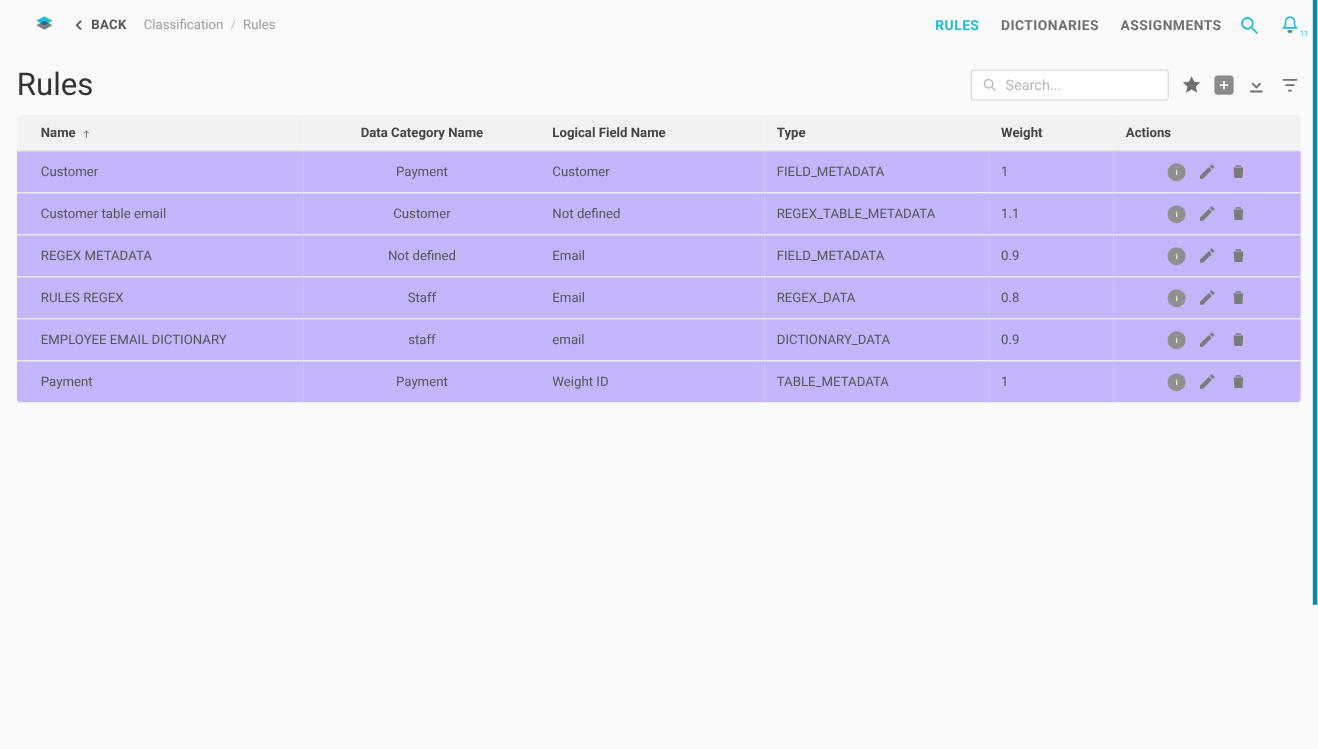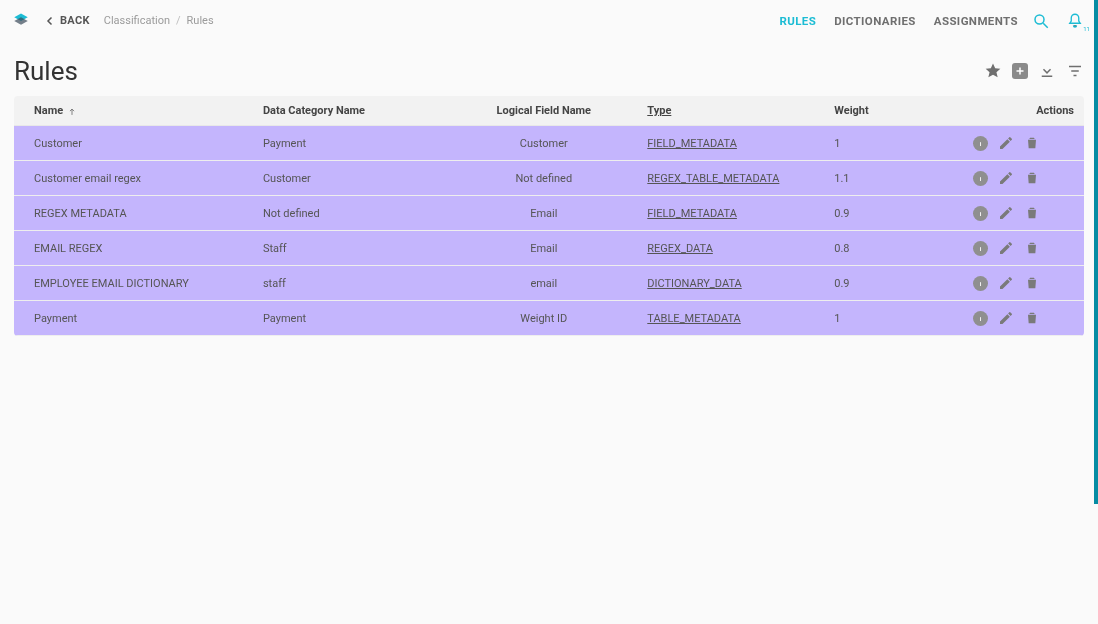--- a/index.html
+++ b/index.html
@@ -1,18 +1,18 @@
 <!DOCTYPE html>
 <html><head>
 <meta charset="utf-8">
 <style>
   *{box-sizing:border-box;margin:0;padding:0;font-family:-apple-system,BlinkMacSystemFont,"Segoe UI",Roboto,Helvetica,Arial,sans-serif;}
   body{background:#fafafa;width:1098px;height:624px;overflow:hidden;position:relative;}
   
-  .topbar{display:flex;align-items:center;height:42px;padding:0 14px 0 12px;border-bottom:1px solid rgba(0,0,0,0);}
+  .topbar{display:flex;align-items:center;height:42px;padding:0 14px 0 12px;border-bottom:1px solid rgba(0,0,0,0);margin-left:16px;}
   .logo{width:18px;height:18px;margin-right:14px;display:flex;align-items:center;justify-content:center;}
   .back{display:flex;align-items:center;cursor:pointer;color:#555;font-size:11px;font-weight:700;letter-spacing:.3px;margin-right:14px;}
   .back .chev{width:12px;height:12px;margin-right:4px;}
   .crumbs{font-size:11px;color:#9b9b9b;display:flex;align-items:center;gap:6px;}
   .crumb-link{color:#9b9b9b;}
   .crumb-sep{color:#bdbdbd;}
   .crumb-current{color:#9b9b9b;}
   .spacer{flex:1;}
   .tabs{display:flex;align-items:center;gap:18px;margin-right:14px;}
   .tab{font-size:11.5px;font-weight:700;letter-spacing:.4px;color:#6f6f6f;cursor:pointer;}
@@ -34,25 +34,25 @@
   .hicon{width:18px;height:18px;cursor:pointer;display:flex;align-items:center;justify-content:center;color:#7a7a7a;}
   .hicon.addbox{background:#8a8a8a;color:#fff;border-radius:3px;width:16px;height:16px;}
   
   .tablewrap{margin:0 14px 0 14px;border-radius:4px;overflow:hidden;}
   table{width:100%;border-collapse:collapse;table-layout:fixed;}
   thead th{background:#f2f2f2;font-size:11px;font-weight:700;color:#444;text-align:left;padding:8px 10px;border-bottom:1px solid #e8e8e8;}
   thead th .sort{display:inline-flex;align-items:flex-end;gap:4px;}
   thead th .sort svg{width:10px;height:10px;color:#6a6a6a;}
   tbody td{font-size:11px;color:#555;padding:9px 10px;border-bottom:1px solid #eee;background:#c4b5fd;}
   .col-name{width:230px;padding-left:20px;}
-  .col-cat{width:190px;}
-  .col-lf{width:180px;text-align:center;}
-  .col-type{width:180px;text-decoration:underline;}
+  .col-cat{width:190px;text-align:center;}
+  .col-lf{width:180px;}
+  .col-type{width:180px;}
   .col-weight{width:100px;text-align:left;padding-right:28px;}
-  .col-actions{width:150px;text-align:right;margin-top:29px;}
+  .col-actions{width:150px;text-align:left;margin-top:29px;}
   .row-actions{display:flex;align-items:center;justify-content:center;gap:10px;}
   .acticon{width:16px;height:16px;cursor:pointer;color:#8a8a8a;display:inline-flex;align-items:center;justify-content:center;}
   .acticon.info{background:#8f8f8f;border-radius:50%;color:#fff;width:15px;height:15px;}
   
   .right-accent{position:absolute;top:0;right:0;width:4px;height:504px;background:#068ca3;}
   svg{pointer-events:none;}
 </style>
 </head>
 <body>
 
@@ -95,20 +95,27 @@
           <path stroke="#1cbcd4" stroke-width="1.8" d="M10 18a2 2 0 004 0"></path>
         </svg>
       <span class="bell-badge">11</span>
     </span>
   </div>
 </div>
 
 <div class="pagehead">
   <div class="pagetitle">Rules</div>
   <div class="head-spacer"></div>
+  <div class="searchbox">
+    <svg viewBox="0 0 24 24">
+        <circle cx="10" cy="10" r="6" fill="none" stroke="currentColor" stroke-width="2"></circle>
+        <line x1="15" y1="15" x2="20" y2="20" stroke="currentColor" stroke-width="2"></line>
+      </svg>
+    <input type="text" placeholder="Search..." style="">
+  </div>
   <div class="headicons">
     <span class="hicon">
       <svg viewBox="0 0 24 24">
           <path fill="#6f6f6f" d="M12 2l2.9 6.3 6.9.6-5.2 4.6 1.6 6.8L12 16.9 5.8 20.3l1.6-6.8L2.2 8.9l6.9-.6L12 2z"></path>
         </svg>
     </span>
     <span class="hicon addbox">
       <svg viewBox="0 0 24 24" width="12" height="12">
           <path stroke="#fff" stroke-width="3" d="M12 5v14M5 12h14"></path>
         </svg>
@@ -166,21 +173,21 @@
               </span>
               <span class="acticon">
                 <svg viewBox="0 0 24 24">
                   <path fill="#7a7a7a" d="M6 7h12l-1 13H7L6 7zm3-3h6l1 2H8l1-2z"></path>
                 </svg>
               </span>
             </div>
           </td>
         </tr>
         <tr>
-          <td class="col-name">Customer email regex</td>
+          <td class="col-name">Customer table email</td>
           <td class="col-cat">Customer</td>
           <td class="col-lf">Not defined</td>
           <td class="col-type">REGEX_TABLE_METADATA</td>
           <td class="col-weight">1.1</td>
           <td class="col-actions">
             <div class="row-actions">
               <span class="acticon info">
                 <svg viewBox="0 0 24 24" width="9" height="9">
                   <text x="12" y="18" text-anchor="middle" font-size="16" font-weight="bold" fill="#fff">i</text>
                 </svg>
@@ -218,21 +225,21 @@
               </span>
               <span class="acticon">
                 <svg viewBox="0 0 24 24">
                   <path fill="#7a7a7a" d="M6 7h12l-1 13H7L6 7zm3-3h6l1 2H8l1-2z"></path>
                 </svg>
               </span>
             </div>
           </td>
         </tr>
         <tr>
-          <td class="col-name">EMAIL REGEX</td>
+          <td class="col-name">RULES REGEX</td>
           <td class="col-cat">Staff</td>
           <td class="col-lf">Email</td>
           <td class="col-type">REGEX_DATA</td>
           <td class="col-weight">0.8</td>
           <td class="col-actions">
             <div class="row-actions">
               <span class="acticon info">
                 <svg viewBox="0 0 24 24" width="9" height="9">
                   <text x="12" y="18" text-anchor="middle" font-size="16" font-weight="bold" fill="#fff">i</text>
                 </svg>

